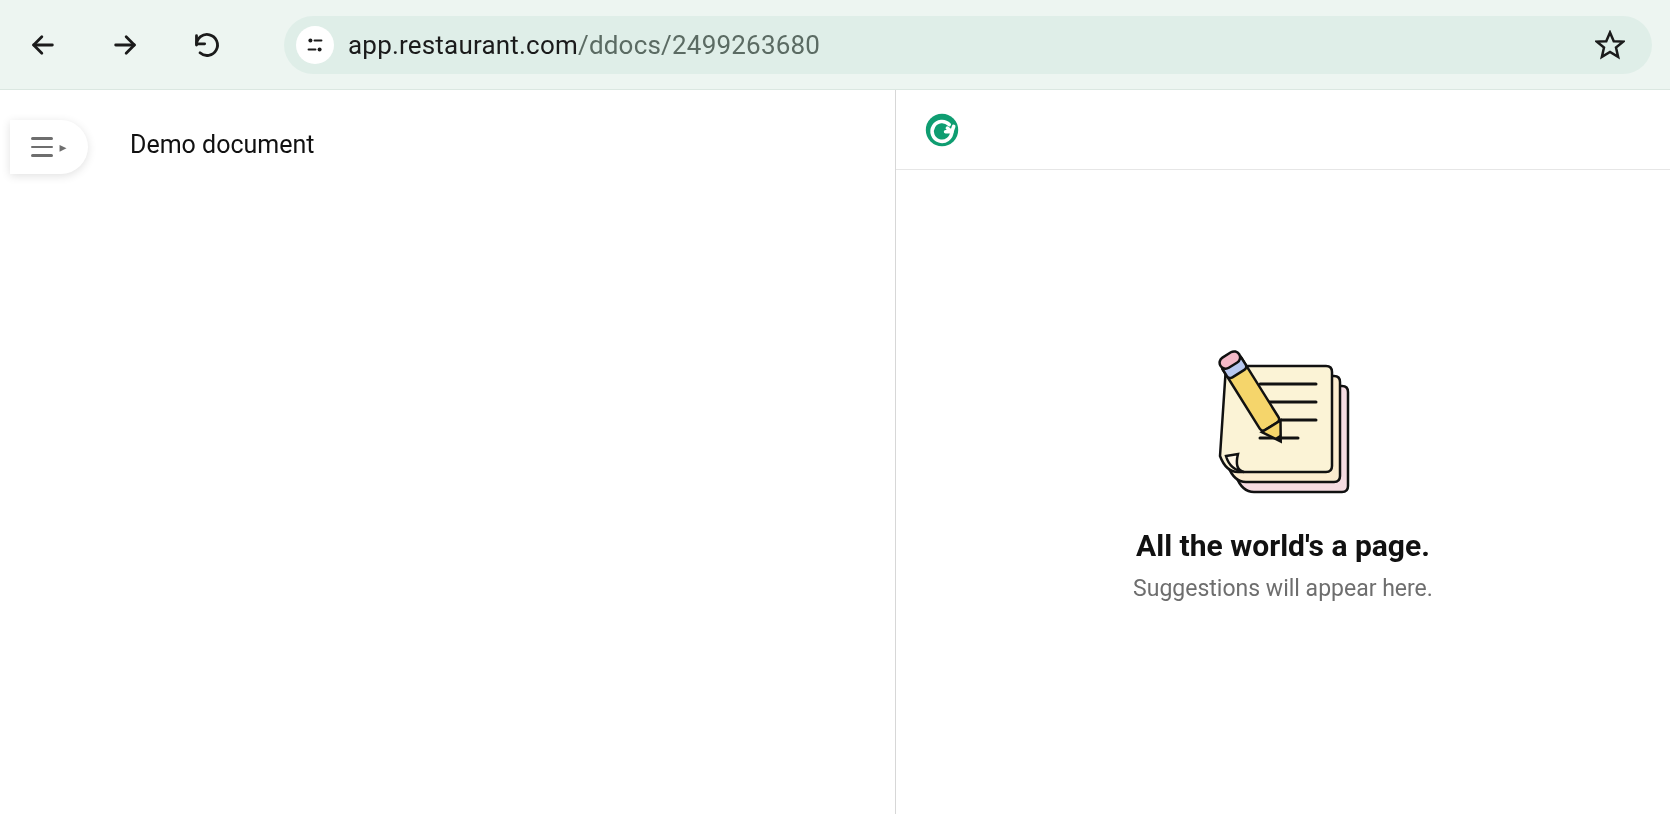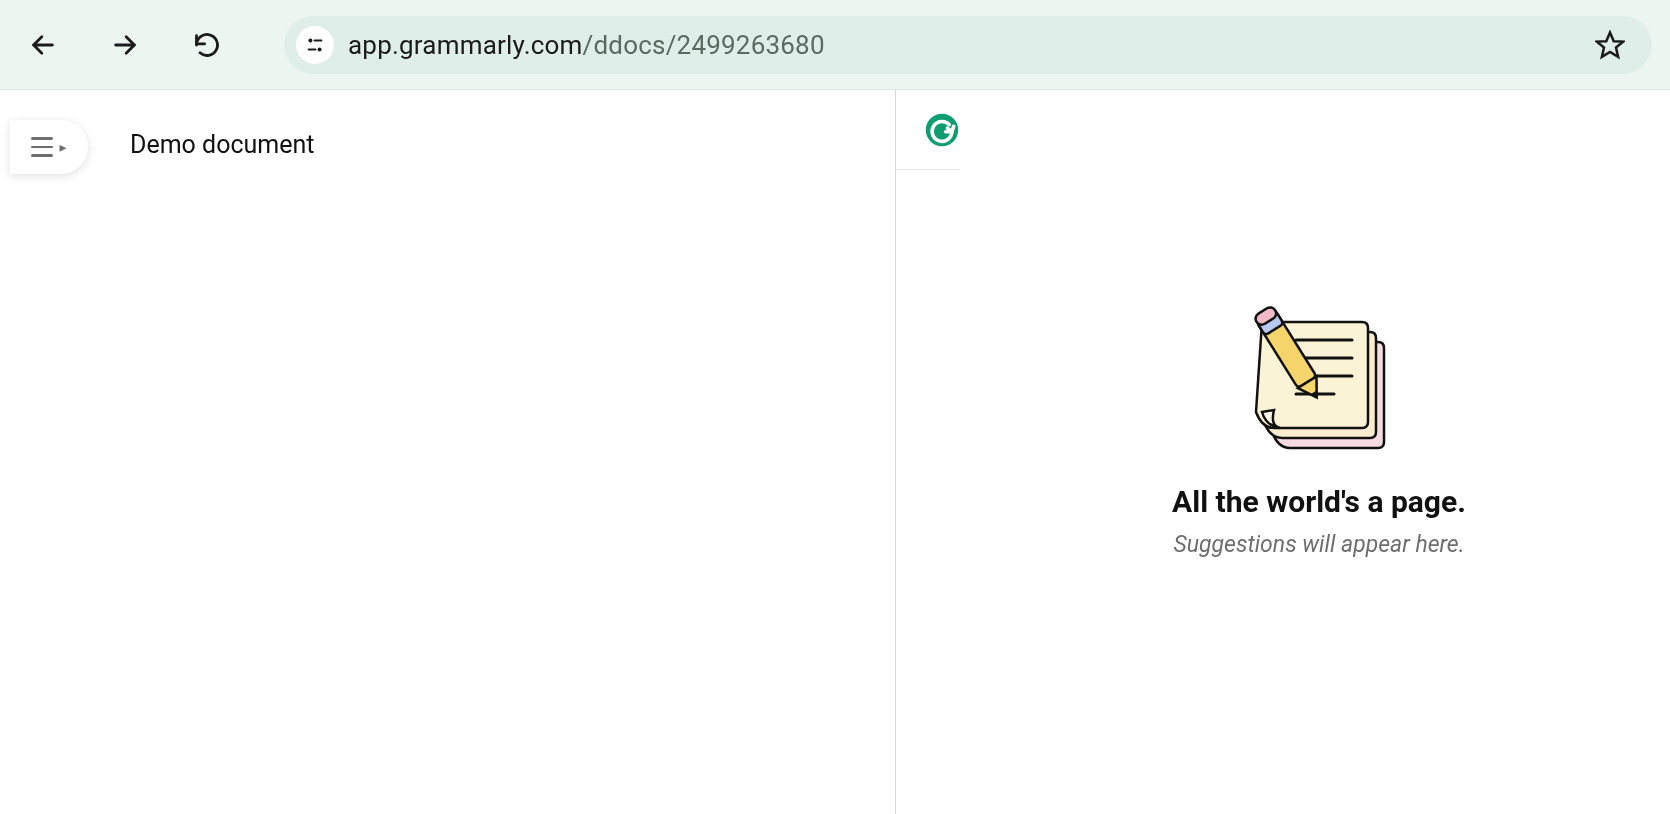--- a/index.html
+++ b/index.html
@@ -99,21 +99,21 @@
     font-size: 28px;
     line-height: 1.82;
     color: #111;
   }
 
   
   .sidebar {
     flex: 1;
     height: 100%;
     display: flex;
-    flex-direction: row;
+    flex-direction: column;
     gap: 8px;
   }
   .sidebar-header {
     height: 80px;
     display: flex;
     align-items: center;
     padding-left: 28px;
     border-bottom: 1px solid #e6e6e6;
   }
   .g-logo {
@@ -132,21 +132,20 @@
   .illus { width: 170px; height: 160px; }
   .empty-title {
     font-size: 30px;
     font-weight: 700;
     color: #111;
   }
   .empty-sub {
     font-size: 23px;
     color: #6e6e6e;
     margin-top: -6px;
-    font-style: italic;
   }
 </style>
 </head>
 <body>
 
 <div class="browser-bar">
   <div class="nav-btn">
     <svg viewBox="0 0 24 24" fill="none" stroke="currentColor" stroke-width="2.4" stroke-linecap="round" stroke-linejoin="round">
         <line x1="20" y1="12" x2="4" y2="12"></line>
         <polyline points="11 5 4 12 11 19"></polyline>
@@ -171,21 +170,21 @@
   <div class="address-bar">
     <div class="site-chip">
       <svg viewBox="0 0 24 24" fill="none" stroke="#1b1b1b" stroke-width="2.2" stroke-linecap="round">
         <circle cx="7" cy="7" r="2.2" fill="#1b1b1b" stroke="none"></circle>
         <line x1="11.5" y1="7" x2="19" y2="7"></line>
         <circle cx="17" cy="17" r="2.2" fill="#1b1b1b" stroke="none"></circle>
         <line x1="5" y1="17" x2="12.5" y2="17"></line>
       </svg>
     </div>
     <div class="url">
-      <span>app.grammarly.com</span><span class="muted">/ddocs/2499263680</span>
+      <span>app.restaurant.com</span><span class="muted">/ddocs/2499263680</span>
     </div>
     <div style="flex:1"></div>
     <div class="star-btn">
       <svg viewBox="0 0 24 24">
           <polygon points="12 2 15 9 22.5 9.3 16.8 14 18.5 21.5 12 17.5 5.5 21.5 7.2 14 1.5 9.3 9 9"></polygon>
         </svg>
     </div>
   </div>
 </div>
 

